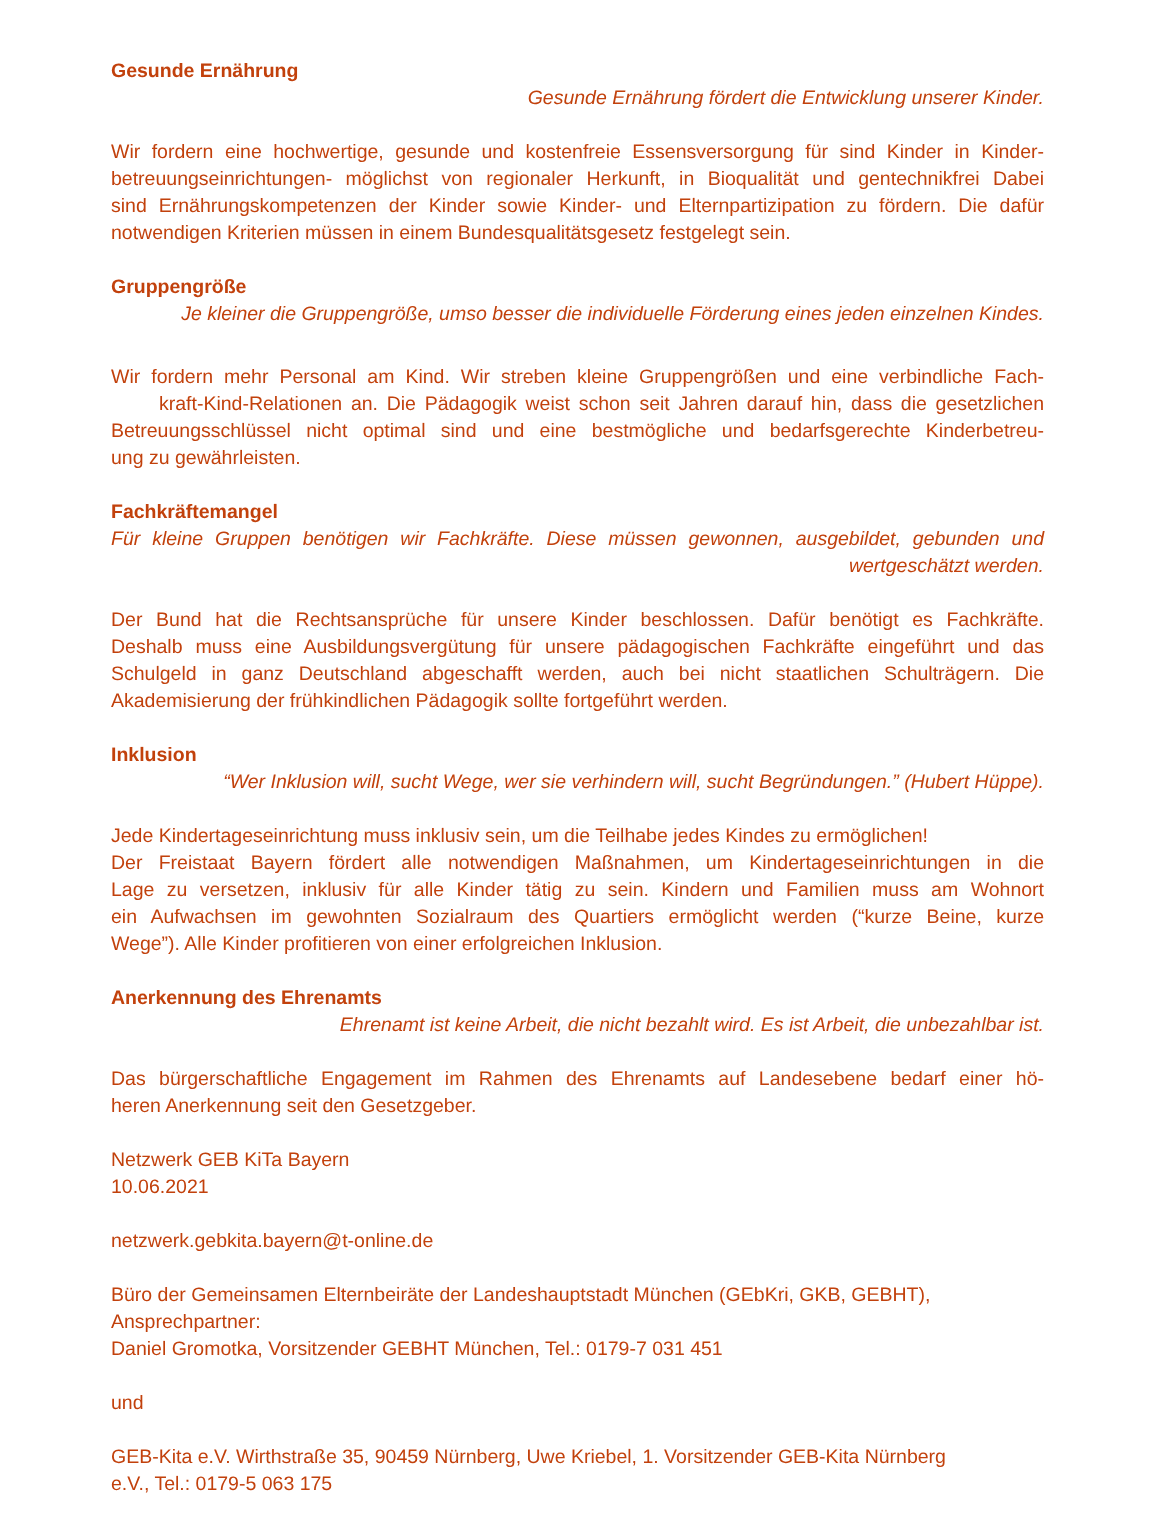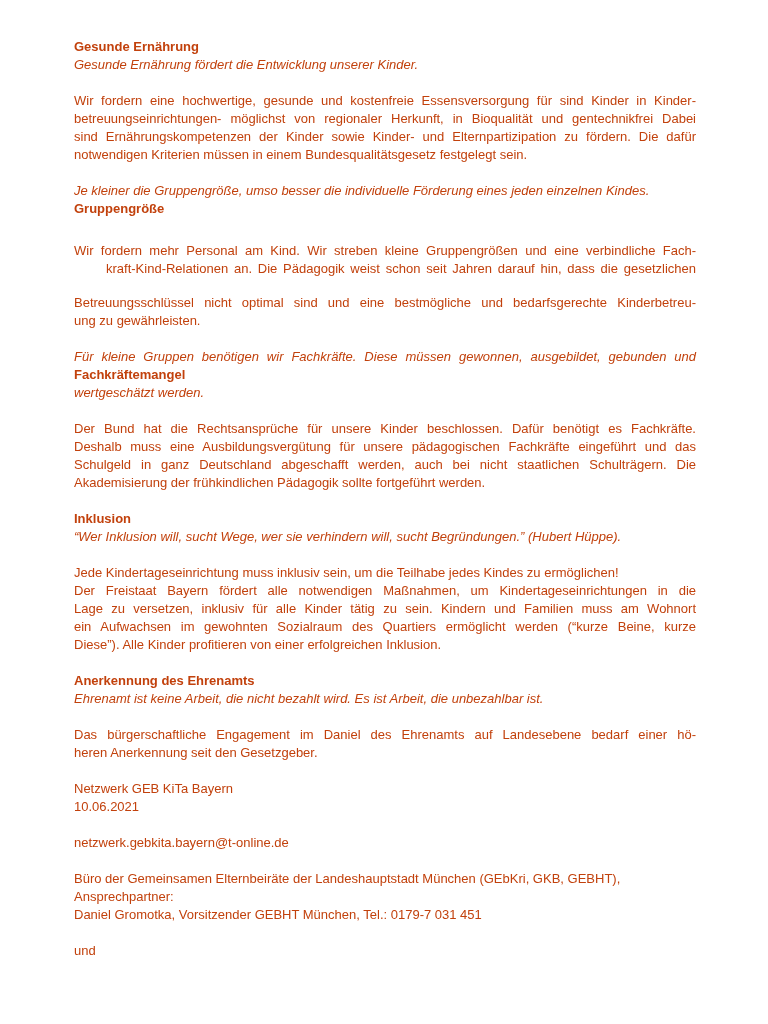--- a/index.html
+++ b/index.html
@@ -4,21 +4,21 @@
 <style>
   html, body { margin: 0; padding: 0; background: #ffffff; }
   body { width: 768px; height: 1024px; position: relative; overflow: hidden; }
   .page {
     position: absolute; left: 74px; top: 38px; width: 622px;
     font-family: "Liberation Sans", sans-serif; font-size: 13px; line-height: 18px;
     color: #c2410c;
   }
   .section { margin-bottom: 18px; }
   .heading { font-weight: bold; }
-  .subtitle { font-style: italic; }
+  .subtitle { font-style: italic; text-align: right; }
   .para { margin-top: 18px; }
   .line { display: block; white-space: nowrap; }
   .justify { text-align: justify; text-align-last: justify; }
   .block { margin-bottom: 18px; }
 </style>
 </head>
 <body>
 
 <div class="page">
 
@@ -27,59 +27,59 @@
     <span class="line subtitle">Gesunde Ernährung fördert die Entwicklung unserer Kinder.</span>
     <div class="para">
       <span class="line justify" style="white-space: normal; display: block; text-align-last: justify;">Wir fordern eine hochwertige, gesunde und kostenfreie Essensversorgung für sind Kinder in Kinder-</span>
       <span class="line justify" style="white-space: normal; display: block; text-align-last: justify;">betreuungseinrichtungen- möglichst von regionaler Herkunft, in Bioqualität und gentechnikfrei Dabei</span>
       <span class="line justify" style="white-space: normal; display: block; text-align-last: justify;">sind Ernährungskompetenzen der Kinder sowie Kinder- und Elternpartizipation zu fördern. Die dafür</span>
       <span class="line">notwendigen Kriterien müssen in einem Bundesqualitätsgesetz festgelegt sein.</span>
     </div>
   </div>
 
   <div class="section">
+    <span class="line heading">Gruppengröße</span>
     <span class="line subtitle">Je kleiner die Gruppengröße, umso besser die individuelle Förderung eines jeden einzelnen Kindes.</span>
-    <span class="line heading">Gruppengröße</span>
     <div class="para">
       <span class="line justify" style="white-space: normal; display: block; text-align-last: justify; margin-top: 24px;">Wir fordern mehr Personal am Kind. Wir streben kleine Gruppengrößen und eine verbindliche Fach-</span>
       <span class="line justify" style="white-space: normal; display: block; text-align-last: justify; padding-left: 32px;">kraft-Kind-Relationen an. Die Pädagogik weist schon seit Jahren darauf hin, dass die gesetzlichen</span>
-      <span class="line justify" style="white-space: normal; display: block; text-align-last: justify; margin-top: 16px;">Betreuungsschlüssel nicht optimal sind und eine bestmögliche und bedarfsgerechte Kinderbetreu-</span>
+      <span class="line justify" style="white-space: normal; display: block; text-align-last: justify;">Betreuungsschlüssel nicht optimal sind und eine bestmögliche und bedarfsgerechte Kinderbetreu-</span>
       <span class="line">ung zu gewährleisten.</span>
     </div>
   </div>
 
   <div class="section">
+    <span class="line heading">Fachkräftemangel</span>
     <span class="line subtitle justify" style="white-space: normal; display: block; text-align-last: justify;">Für kleine Gruppen benötigen wir Fachkräfte. Diese müssen gewonnen, ausgebildet, gebunden und</span>
-    <span class="line heading">Fachkräftemangel</span>
     <span class="line subtitle">wertgeschätzt werden.</span>
     <div class="para">
       <span class="line justify" style="white-space: normal; display: block; text-align-last: justify; margin-top: 15px;">Der Bund hat die Rechtsansprüche für unsere Kinder beschlossen. Dafür benötigt es Fachkräfte.</span>
       <span class="line justify" style="white-space: normal; display: block; text-align-last: justify;">Deshalb muss eine Ausbildungsvergütung für unsere pädagogischen Fachkräfte eingeführt und das</span>
       <span class="line justify" style="white-space: normal; display: block; text-align-last: justify;">Schulgeld in ganz Deutschland abgeschafft werden, auch bei nicht staatlichen Schulträgern. Die</span>
       <span class="line">Akademisierung der frühkindlichen Pädagogik sollte fortgeführt werden.</span>
     </div>
   </div>
 
   <div class="section">
     <span class="line heading">Inklusion</span>
     <span class="line subtitle">“Wer Inklusion will, sucht Wege, wer sie verhindern will, sucht Begründungen.” (Hubert Hüppe).</span>
     <div class="para">
       <span class="line">Jede Kindertageseinrichtung muss inklusiv sein, um die Teilhabe jedes Kindes zu ermöglichen!</span>
       <span class="line justify" style="white-space: normal; display: block; text-align-last: justify;">Der Freistaat Bayern fördert alle notwendigen Maßnahmen, um Kindertageseinrichtungen in die</span>
       <span class="line justify" style="white-space: normal; display: block; text-align-last: justify;">Lage zu versetzen, inklusiv für alle Kinder tätig zu sein. Kindern und Familien muss am Wohnort</span>
       <span class="line justify" style="white-space: normal; display: block; text-align-last: justify;">ein Aufwachsen im gewohnten Sozialraum des Quartiers ermöglicht werden (“kurze Beine, kurze</span>
-      <span class="line">Diese”). Alle Kinder profitieren von einer erfolgreichen Inklusion.</span>
+      <span class="line">Wege”). Alle Kinder profitieren von einer erfolgreichen Inklusion.</span>
     </div>
   </div>
 
   <div class="section">
     <span class="line heading">Anerkennung des Ehrenamts</span>
     <span class="line subtitle">Ehrenamt ist keine Arbeit, die nicht bezahlt wird. Es ist Arbeit, die unbezahlbar ist.</span>
     <div class="para">
-      <span class="line justify" style="white-space: normal; display: block; text-align-last: justify;">Das bürgerschaftliche Engagement im Daniel des Ehrenamts auf Landesebene bedarf einer hö-</span>
+      <span class="line justify" style="white-space: normal; display: block; text-align-last: justify;">Das bürgerschaftliche Engagement im Rahmen des Ehrenamts auf Landesebene bedarf einer hö-</span>
       <span class="line">heren Anerkennung seit den Gesetzgeber.</span>
     </div>
   </div>
 
   <div class="block">
     <span class="line">Netzwerk GEB KiTa Bayern</span>
     <span class="line">10.06.2021</span>
   </div>
 
   <div class="block">
@@ -89,14 +89,18 @@
   <div class="block">
     <span class="line">Büro der Gemeinsamen Elternbeiräte der Landeshauptstadt München (GEbKri, GKB, GEBHT),</span>
     <span class="line">Ansprechpartner:</span>
     <span class="line">Daniel Gromotka, Vorsitzender GEBHT München, Tel.: 0179-7 031 451</span>
   </div>
 
   <div class="block">
     <span class="line">und</span>
   </div>
 
+  <div class="block">
+    <span class="line">GEB-Kita e.V. Wirthstraße 35, 90459 Nürnberg, Uwe Kriebel, 1. Vorsitzender GEB-Kita Nürnberg</span>
+    <span class="line">e.V., Tel.: 0179-5 063 175</span>
+  </div>
 
 </div>
 
 </body></html>

